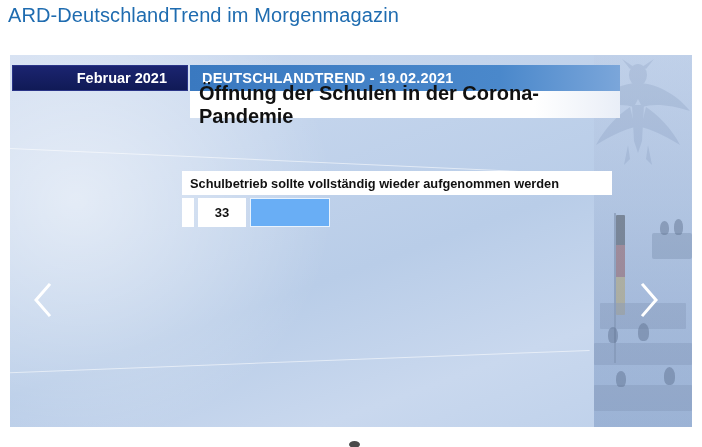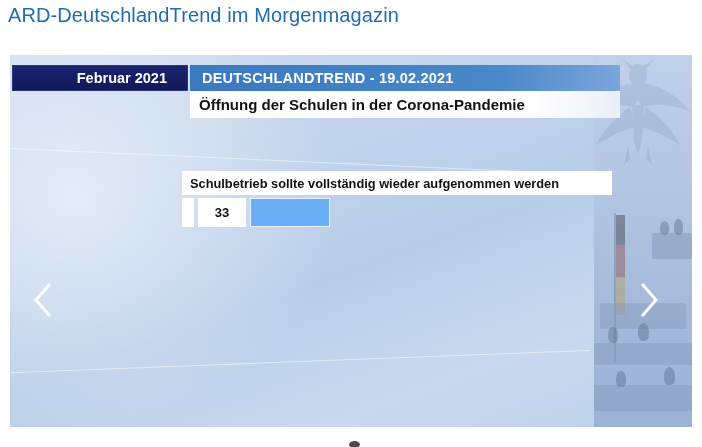--- a/index.html
+++ b/index.html
@@ -67,21 +67,21 @@
   }
   .title-bar{
     position:absolute;left:180px;top:10px;width:430px;height:26px;
     background:linear-gradient(90deg,#3a79c0 0%,#4a88cb 72%,#7ba6da 100%);
     color:#ffffff;font-size:14.5px;font-weight:bold;letter-spacing:.2px;
     display:flex;align-items:center;padding-left:12px;box-sizing:border-box;
   }
   .subtitle-bar{
     position:absolute;left:180px;top:36px;width:430px;height:27px;
     background:linear-gradient(90deg,#ffffff 0%,#ffffff 80%,#e9eef7 100%);
-    color:#111111;font-size:15px;font-weight:bold;
+    color:#111111;font-size:20px;font-weight:bold;
     display:flex;align-items:center;padding-left:9px;box-sizing:border-box;
   }
 
   
   .rows{position:absolute;left:172px;top:116px;width:430px;}
   .row{margin-bottom:9px;}
   .row-label{
     height:24px;background:#ffffff;
     color:#111111;font-size:12.8px;font-weight:bold;
     display:flex;align-items:center;padding-left:8px;box-sizing:border-box;

